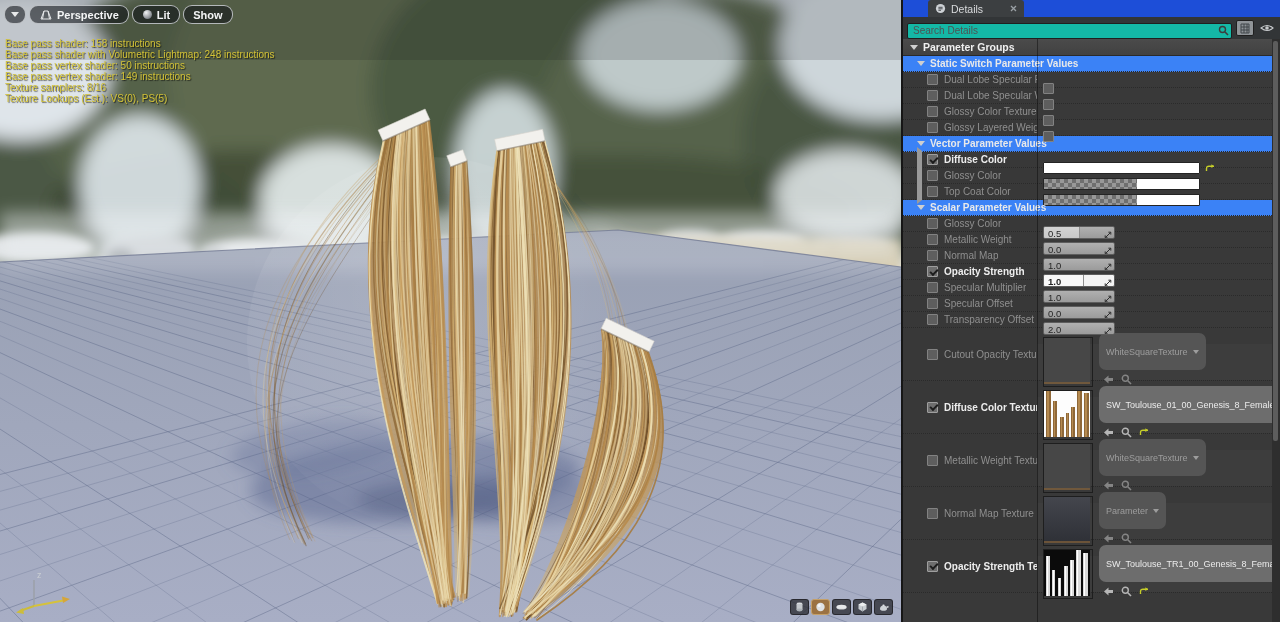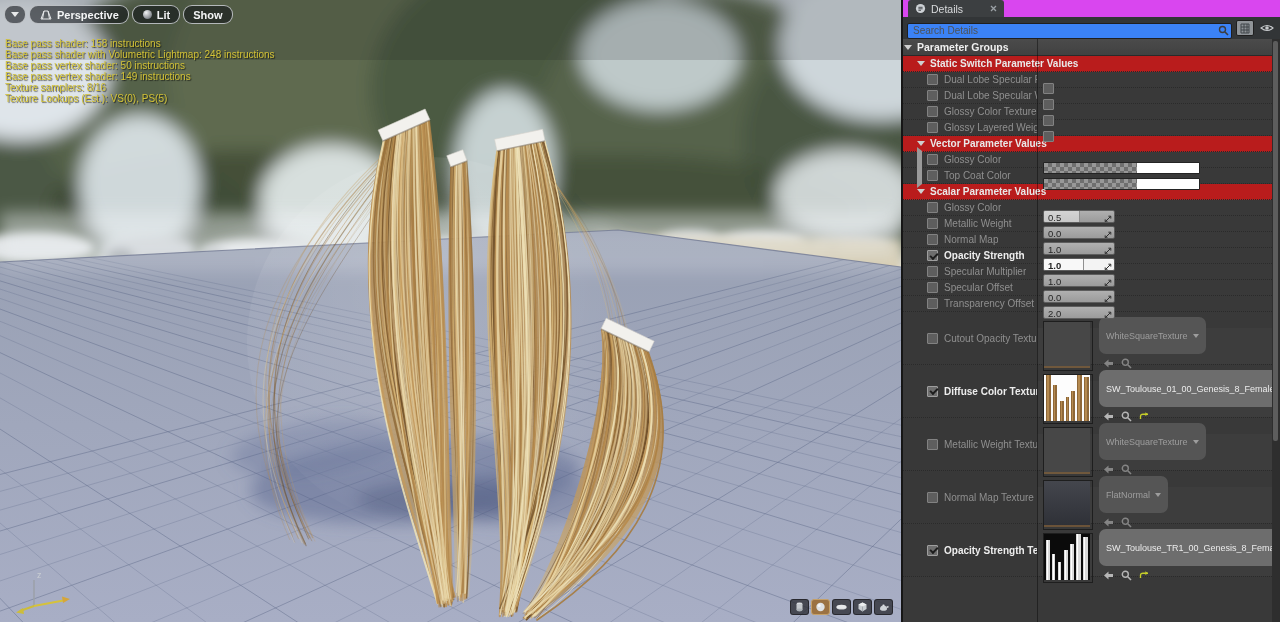--- a/index.html
+++ b/index.html
@@ -17,39 +17,39 @@
   .caret-down{width:0;height:0;border-left:4px solid transparent;border-right:4px solid transparent;border-top:5px solid #e8e9ea;}
   #stats{position:absolute;left:5px;top:38px;color:#d2c135;font-size:10px;line-height:11px;
     text-shadow:1px 1px 1px rgba(0,0,0,.65);white-space:pre;}
   #gizmo{position:absolute;left:12px;bottom:8px;}
   #mesh-toolbar{position:absolute;right:8px;bottom:7px;display:flex;gap:2px;}
   .mesh-btn{width:19px;height:16px;border-radius:3px;background:rgba(42,44,50,.78);border:1px solid rgba(20,20,24,.6);
     display:flex;align-items:center;justify-content:center;cursor:pointer;padding:0;}
   .mesh-btn.active{background:#9b7243;border-color:#c5a068;}
   
   #details{position:absolute;left:903px;top:0;width:377px;height:622px;background:#3a3a3a;}
-  #tabbar{height:17px;background:#d946ef;display:flex;align-items:center;}
+  #tabbar{height:17px;background:#1d4ed8;display:flex;align-items:center;padding-left:20px;}
   .tab{margin-left:5px;height:17px;min-width:96px;background:#3c3f41;border-radius:3px 3px 0 0;
     display:flex;align-items:center;gap:5px;padding:0 7px;box-sizing:border-box;cursor:pointer;}
   .tab-title{font-size:10.5px;color:#d8dadc;}
   .tab-close{margin-left:auto;display:flex;cursor:pointer;}
   #searchrow{height:22px;background:#323537;display:flex;align-items:center;padding:0 4px;gap:4px;box-sizing:border-box;}
   .searchbox{position:relative;flex:1;height:16px;}
   .searchbox input{width:100%;height:16px;box-sizing:border-box;border:1px solid #1f1f1f;border-radius:2px;
-    background:#3b82f6;color:#333;font-family:"Liberation Sans",sans-serif;font-size:10px;padding:0 18px 0 5px;outline:none;}
+    background:#14b8a6;color:#333;font-family:"Liberation Sans",sans-serif;font-size:10px;padding:0 18px 0 5px;outline:none;}
   .searchbox input::placeholder{color:#4f5254;}
   .search-ic{position:absolute;right:3px;top:2px;}
   .sq-btn{width:18px;height:16px;border:1px solid #1f1f1f;border-radius:2px;background:#8f9498;
     display:flex;align-items:center;justify-content:center;cursor:pointer;padding:0;}
   .ghost-btn{width:18px;height:16px;border:none;background:transparent;display:flex;align-items:center;justify-content:center;cursor:pointer;padding:0;}
   #tree{position:relative;height:583px;background:#393939;overflow:hidden;}
   #tree-content{position:absolute;left:0;top:0;right:8px;}
   .root-header{height:16px;background:linear-gradient(#4b4b4b,#414141);border-bottom:1px solid #2a2a2a;
-    display:flex;align-items:center;gap:5px;padding-left:1px;font-size:10.5px;font-weight:bold;color:#efefef;cursor:pointer;}
-  .sec-header{height:15px;border-bottom:1px dotted #2a2a2a;background:#b91c1c;
+    display:flex;align-items:center;gap:5px;padding-left:7px;font-size:10.5px;font-weight:bold;color:#efefef;cursor:pointer;}
+  .sec-header{height:15px;border-bottom:1px dotted #2a2a2a;background:#3b82f6;
     display:flex;align-items:center;gap:5px;padding-left:14px;font-size:10px;font-weight:bold;color:#e9e9e9;cursor:pointer;}
   .tri-down{width:0;height:0;border-left:4px solid transparent;border-right:4px solid transparent;border-top:5px solid #cfcfcf;}
   .tri-right{width:0;height:0;border-top:4px solid transparent;border-bottom:4px solid transparent;border-left:5px solid #9a9a9a;}
   .prow{display:flex;height:15px;border-bottom:1px dotted #2a2a2a;}
   .trow{display:flex;height:52px;border-bottom:1px dotted #2a2a2a;}
   .lcol{width:134px;flex:none;display:flex;align-items:center;padding-left:24px;box-sizing:border-box;background:#383838;position:relative;}
   .trow .lcol{align-items:center;}
   .vcol{flex:1;display:flex;align-items:center;padding-left:6px;background:#3d3d3d;margin-top:16px;}
   .plabel{font-size:10px;color:#8f8f8f;white-space:nowrap;overflow:hidden;}
   .plabel.on{color:#ededed;font-weight:bold;}
@@ -756,20 +756,36 @@
                 <span class="cb"></span>
               </div>
             </div>
             <div class="sec-header">
               <span class="tri-down"></span>
               <span>Vector Parameter Values</span>
             </div>
             <div class="prow">
               <div class="lcol">
                 <span class="expander"><span class="tri-right"></span></span>
+                <span class="cb checked on"></span>
+                <span class="plabel on">Diffuse Color</span>
+              </div>
+              <div class="vcol">
+                <span class="swatch" style="background: rgb(255, 255, 255);"></span>
+                <span class="reset">
+                  <svg width="11" height="9">
+                    <path d="M9 2.2 H4 Q1.5 2.2 1.5 4.7 V7" fill="none" stroke="#c6ce2a" stroke-width="1.4"></path>
+                    <path d="M9 2.2 L6.4 0.3 V4.1 Z" fill="#c6ce2a"></path>
+                  </svg>
+                </span>
+              </div>
+            </div>
+            <div class="prow">
+              <div class="lcol">
+                <span class="expander"><span class="tri-right"></span></span>
                 <span class="cb"></span>
                 <span class="plabel">Glossy Color</span>
               </div>
               <div class="vcol">
                 <span class="swatch checker"></span>
               </div>
             </div>
             <div class="prow">
               <div class="lcol">
                 <span class="expander"><span class="tri-right"></span></span>
@@ -998,21 +1014,21 @@
                       <linearGradient id="ng" x1="0" y1="0" x2="0" y2="1">
                         <stop offset="0" stop-color="#44464d"></stop>
                         <stop offset="1" stop-color="#2e3036"></stop>
                       </linearGradient>
                     </defs>
                     <rect width="46" height="46" fill="url(#ng)"></rect>
                     <rect y="44" width="46" height="2" fill="#7a5c3a" opacity="0.8"></rect>
                   </svg></div>
                 <div class="tstack">
                   <div class="chip off">
-                    <span>FlatNormal</span>
+                    <span>Parameter</span>
                     <span class="chip-caret"></span>
                   </div>
                   <div class="ticons">
                     <span style="opacity: 0.6;">
                       <svg width="12" height="11">
                         <path d="M6.5 1.5 L2 5.5 L6.5 9.5 V7 H11 V4 H6.5 Z" fill="#b6b6b6"></path>
                       </svg>
                     </span>
                     <span style="opacity: 0.6;">
                       <svg width="11" height="11">

